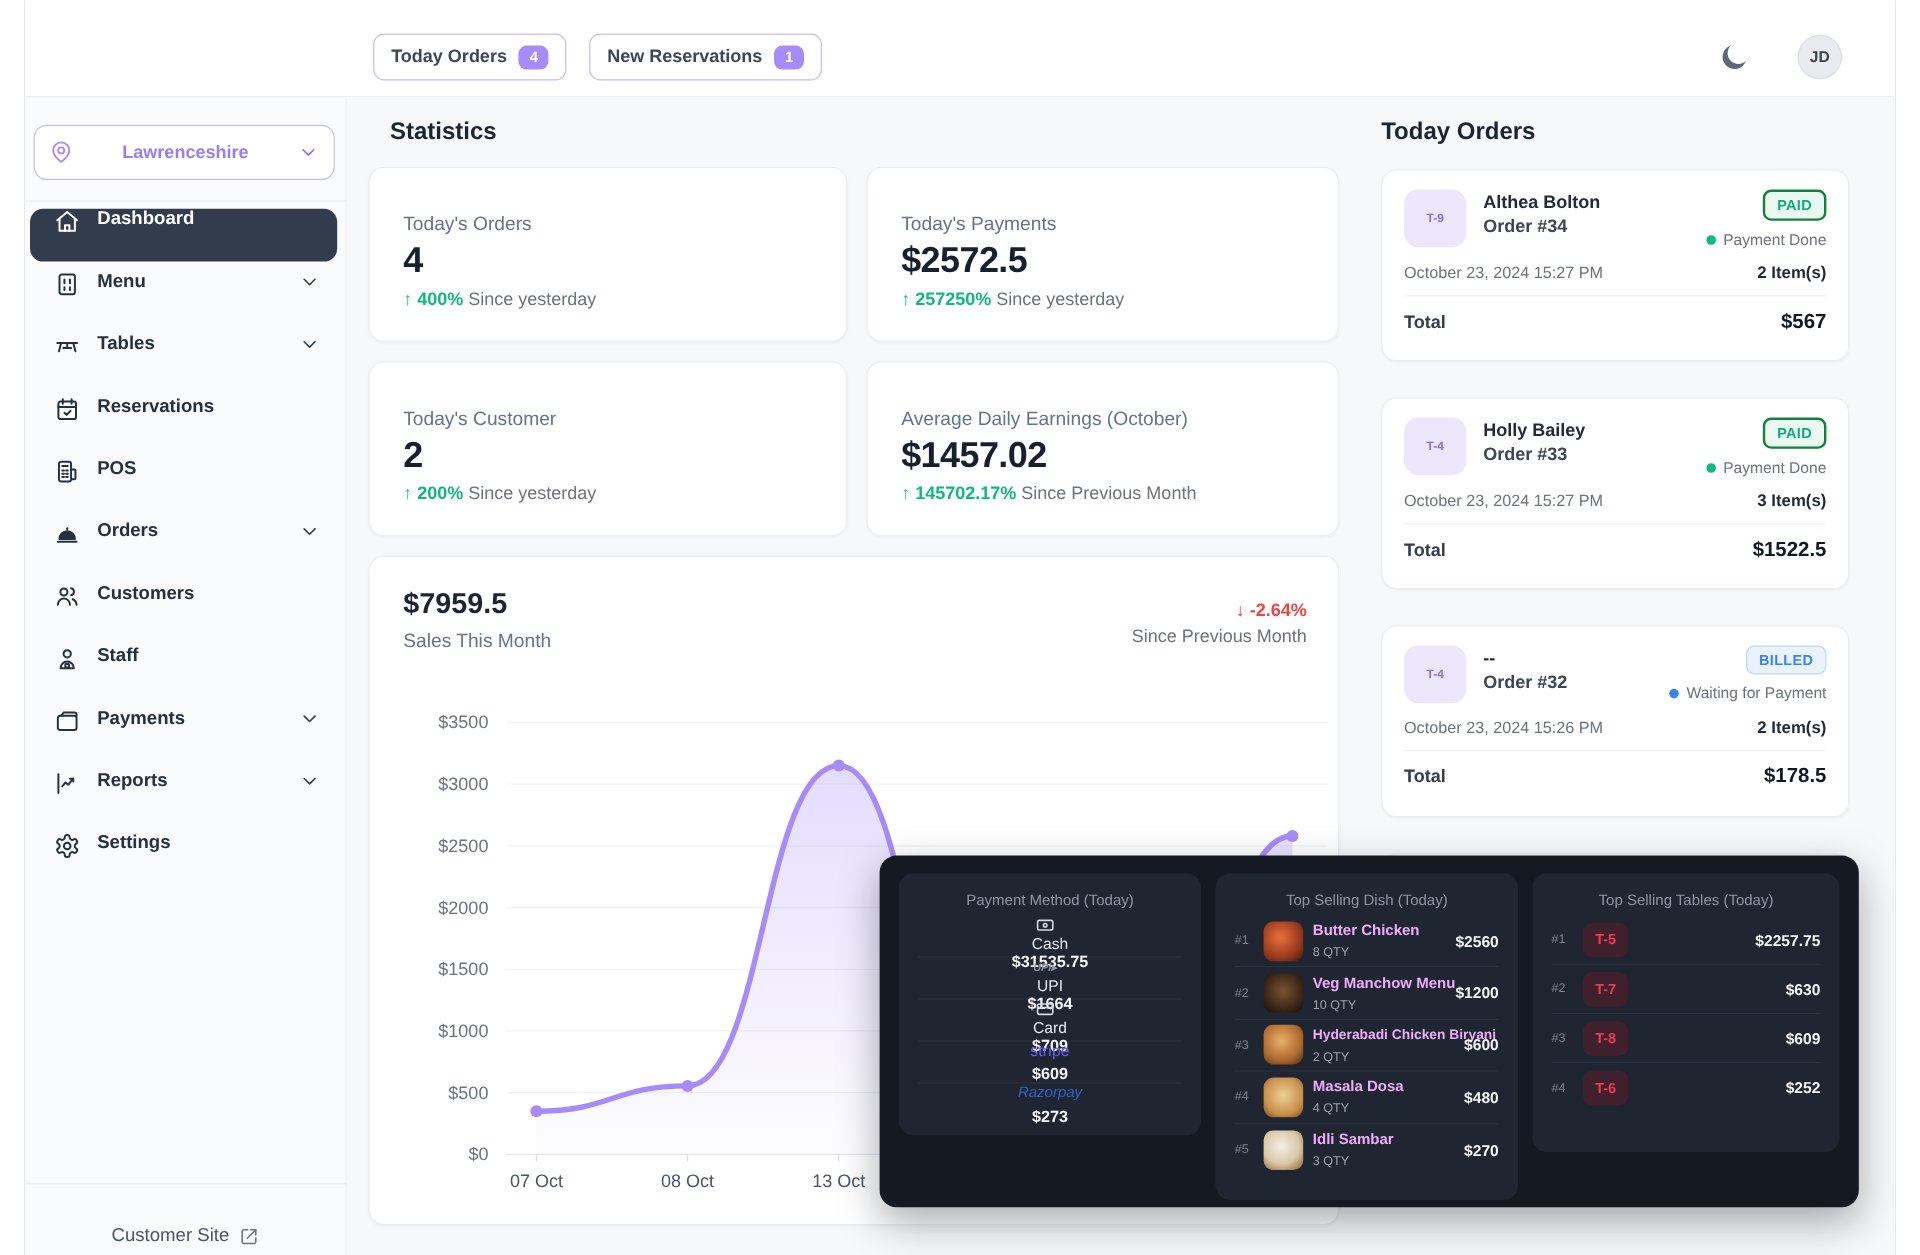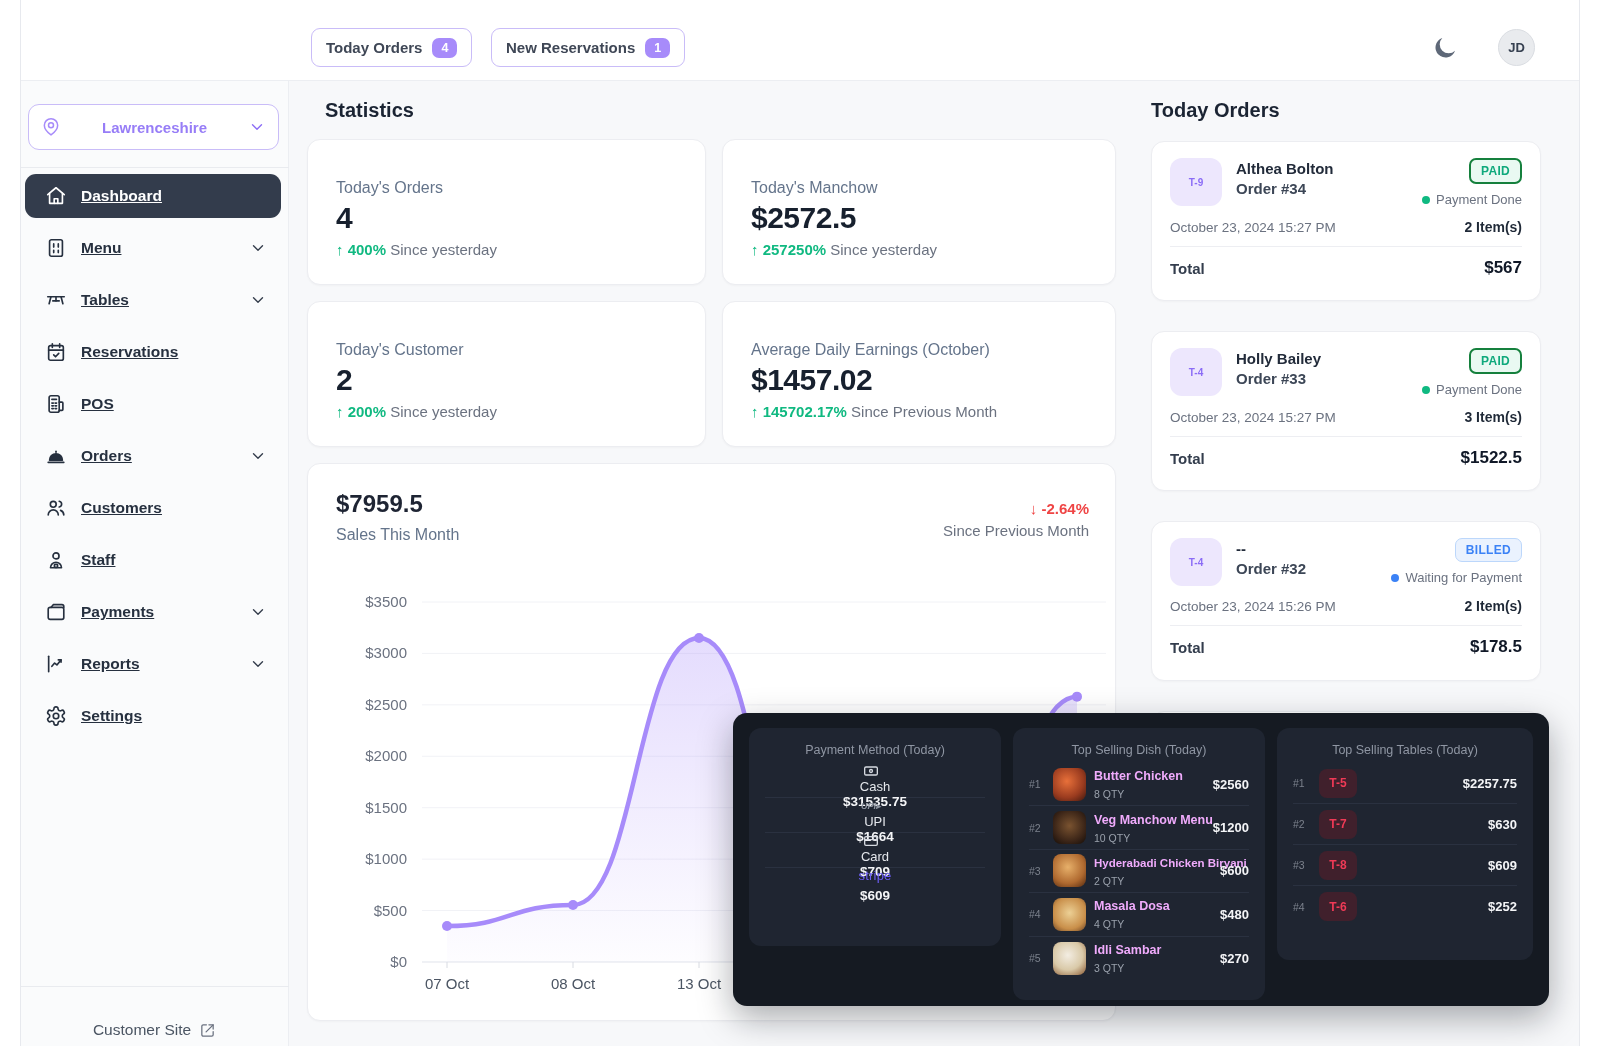--- a/index.html
+++ b/index.html
@@ -22,22 +22,22 @@
   
   .content { position:absolute; left:0; right:0; top:98px; bottom:0; background:#f7f8fa; }
   .sidebar { position:absolute; left:0; top:0; bottom:0; width:268px; background:#fafbfc; border-right:1px solid #eceef2;}
   
   .loc { position:absolute; left:7px; top:23px; width:251px; height:46px; background:#fff;
     border:1.5px solid #c9bcf8; border-radius:11px; display:flex; align-items:center; padding:0 12px; cursor:pointer;}
   .loc .txt { flex:1; text-align:center; color:#977df7; font-weight:700; font-size:15px;}
   .sb-div { position:absolute; left:0; width:268px; height:1px; background:#e9ebef; }
   
   .nav { position:absolute; left:4px; top:93px; width:256px; }
-  .nav-item { height:44px; margin-bottom:8px; display:flex; align-items:center; padding:0 14px 0 20px;
-    border-radius:11px; cursor:pointer; color:#26303f;text-decoration:underline;}
+  .nav-item { height:44px; margin-bottom:8px; display:flex; padding:0 14px 0 20px;
+    border-radius:11px; cursor:pointer; color:#26303f;}
   .nav-item .nic { width:22px; height:22px; margin-right:14px; display:flex; align-items:center; }
   .nav-item .nlabel { flex:1; font-size:15.5px; font-weight:700; }
   .nav-item .chev { width:18px; height:18px; color:#333c4b;}
   .nav-item.active { background:#333c4c; color:#fff; }
   svg.ic { width:100%; height:100%; fill:none; stroke:currentColor; stroke-width:1.8;
     stroke-linecap:round; stroke-linejoin:round; }
   .cust-site { position:absolute; left:0; right:0; bottom:30px; display:flex; align-items:center;
     justify-content:center; gap:8px; color:#4b5563; font-size:15.5px; cursor:pointer;}
   .cust-site .eic { width:17px; height:17px; color:#6b7280;}
   
@@ -299,21 +299,21 @@
     </div>
 
     <div class="h1" style="left:304px;top:18px">Statistics</div>
 
     <div class="card stat" style="left:286px;top:58px;width:399px;height:146px">
       <div class="sl">Today's Orders</div>
       <div class="sv">4</div>
       <div class="sd"><span class="arr up">↑</span> <b>400%</b> <span>Since yesterday</span></div>
     </div>
     <div class="card stat" style="left:701px;top:58px;width:394px;height:146px">
-      <div class="sl">Today's Manchow</div>
+      <div class="sl">Today's Payments</div>
       <div class="sv">$2572.5</div>
       <div class="sd"><span class="arr up">↑</span> <b>257250%</b> <span>Since yesterday</span></div>
     </div>
     <div class="card stat" style="left:286px;top:220px;width:399px;height:146px">
       <div class="sl">Today's Customer</div>
       <div class="sv">2</div>
       <div class="sd"><span class="arr up">↑</span> <b>200%</b> <span>Since yesterday</span></div>
     </div>
     <div class="card stat" style="left:701px;top:220px;width:394px;height:146px">
       <div class="sl">Average Daily Earnings (October)</div>
@@ -471,20 +471,24 @@
                 <rect x="2.5" y="5.5" width="19" height="13" rx="2"></rect>
                 <path d="M2.5 10h19"></path>
               </svg></span>
           <span class="pm-label">Card</span>
           <span class="pm-amt">$709</span>
         </div>
         <div class="pm-row">
           <span class="wordmark stripe">stripe</span>
           <span class="pm-amt">$609</span>
         </div>
+        <div class="pm-row">
+          <span class="wordmark razorpay">Razorpay</span>
+          <span class="pm-amt">$273</span>
+        </div>
       </div>
 
       <div class="dk" style="left:280px;top:15px;width:252px;height:272px">
         <div class="dk-title">Top Selling Dish (Today)</div>
         <div class="dish-row">
           <span class="rank">#1</span>
           <span class="dimg d1"></span>
           <span class="dish-info"><span class="dname">Butter Chicken</span><br><span class="dqty">8 QTY</span></span>
           <span class="damt">$2560</span>
         </div>

